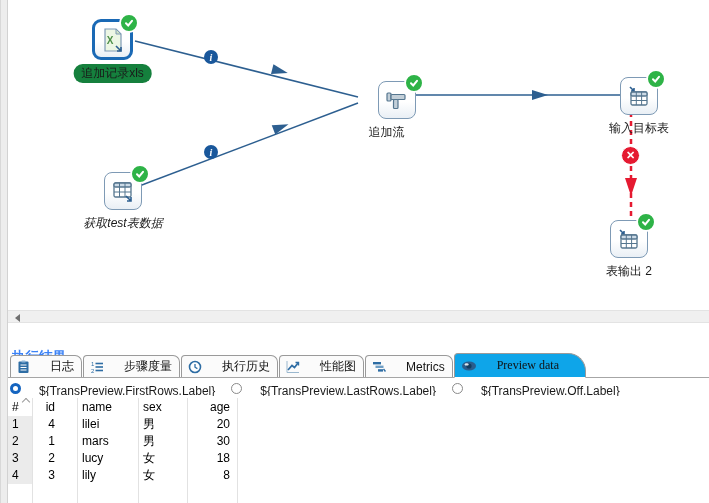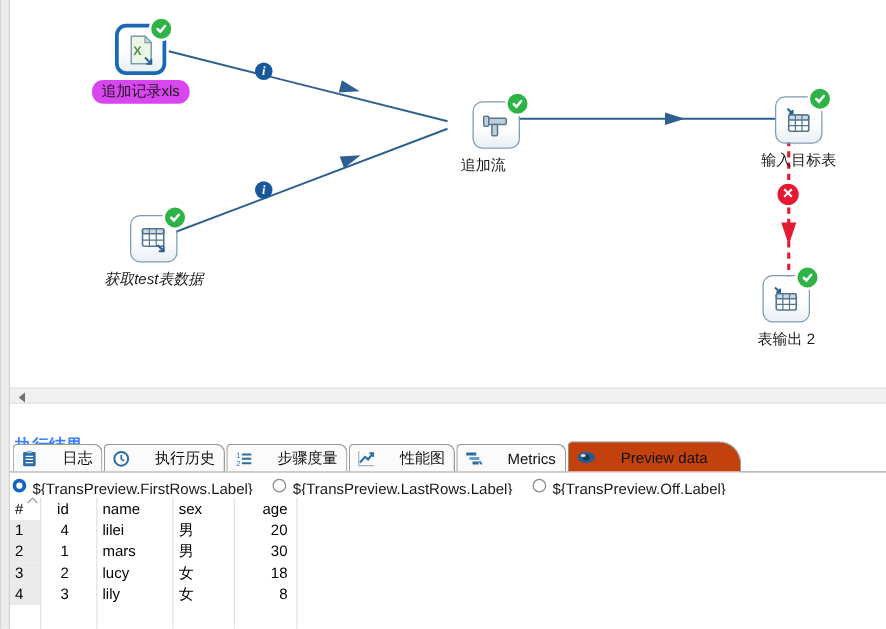--- a/index.html
+++ b/index.html
@@ -18,43 +18,43 @@
   .step-box{width:38px;height:38px;border:1.5px solid #7e9ab5;border-radius:8px;
     background:linear-gradient(#ffffff 55%,#e9eff5);display:flex;align-items:center;justify-content:center;
     position:relative;box-sizing:border-box;}
   .step.selected .step-box{width:41px;height:41px;border:3px solid #1a69b5;border-radius:9px;}
   .badge{position:absolute;width:16px;height:16px;border-radius:50%;background:#2eb347;
     border:2px solid #ffffff;box-sizing:content-box;display:flex;align-items:center;justify-content:center;}
   .badge svg{display:block;}
   .badge.check{right:-9px;top:-9px;}
   .step-label{position:absolute;top:43px;left:50%;transform:translateX(-50%);
     white-space:nowrap;font-size:12px;color:#1a1a1a;text-align:center;}
-  .step.selected .step-label{top:45px;background:#d946ef;border-radius:9px;padding:1px 8px;}
+  .step.selected .step-label{top:45px;background:#15803d;border-radius:9px;padding:1px 8px;}
   .info-badge{position:absolute;width:14px;height:14px;border-radius:50%;background:#19579b;
     color:#fff;font:italic bold 10px "Liberation Serif",serif;display:flex;align-items:center;justify-content:center;}
   .error-badge{position:absolute;width:19px;height:19px;border-radius:50%;background:#e51a31;
     border:1.5px solid #fff;box-sizing:border-box;display:flex;align-items:center;justify-content:center;
     color:#fff;font:bold 11px "Liberation Sans",sans-serif;line-height:1;}
   
   .hscroll{position:absolute;left:8px;top:310px;width:701px;height:13px;background:#f0f0f0;
     border-top:1px solid #e3e3e3;border-bottom:1px solid #e3e3e3;box-sizing:border-box;}
   .hscroll .arrow-left{position:absolute;left:7px;top:3px;width:0;height:0;
     border-top:4px solid transparent;border-bottom:4px solid transparent;border-right:5px solid #6f6f6f;}
   
   .results-title{position:absolute;left:12px;top:348px;font-size:13.5px;font-weight:bold;color:#3b82f6;text-decoration:underline;}
   .tabbar{position:absolute;left:8px;top:353px;width:701px;height:25px;display:flex;align-items:flex-end;
     border-bottom:1px solid #a6a6a6;box-sizing:border-box;padding-left:2px;}
   .tab{display:flex;align-items:center;gap:20px;height:21px;padding:0 7px 0 6px;
     border:1px solid #9a9a9a;border-bottom:none;border-radius:4px 7px 0 0;background:#fbfbfb;
     font-size:12px;color:#111;margin-right:1px;white-space:nowrap;}
-  .tab.active{background:#c2410c;height:23px;border-radius:4px 18px 0 0;padding-right:26px;
-    margin-bottom:-1px;border-bottom:1px solid #fff;}
+  .tab.active{background:#0ea5e9;height:23px;border-radius:4px 18px 0 0;padding-right:26px;
+    margin-bottom:-1px;border-bottom:1px solid #fff;font-family:Liberation Serif, serif;}
   .tab svg{display:block;}
   .radios{position:absolute;left:10px;top:381px;height:15px;overflow:hidden;display:flex;gap:16px;align-items:flex-start;}
-  .radio-item{display:flex;gap:5px;align-items:flex-start;}
+  .radio-item{display:flex;gap:18px;align-items:flex-start;}
   .radio{width:11px;height:11px;border-radius:50%;border:1px solid #8a8a8a;background:#fff;box-sizing:border-box;margin-top:2px;flex:none;}
   .radio.sel{border:3.5px solid #1565c0;}
   .radio-label{font-size:12px;line-height:14px;padding-top:3px;color:#1a1a1a;white-space:nowrap;}
   
   .ptable{position:absolute;left:8px;top:398px;width:701px;bottom:0;display:flex;flex-direction:column;font-size:12px;color:#000;}
   .trow{display:flex;height:17px;line-height:17px;flex:none;}
   .trow.thead{height:18px;line-height:18px;}
   .trow.filler{flex:1;height:auto;}
   .c{box-sizing:border-box;border-right:1px solid #e2e2e2;overflow:hidden;white-space:nowrap;}
   .c0{width:25px;padding-left:4px;position:relative;}
@@ -193,34 +193,34 @@
       <rect x="1.5" y="1.5" width="10" height="11.5" rx="1" fill="#2e6da4"></rect>
       <rect x="4.5" y="0.5" width="4" height="2" rx="0.5" fill="#8fb6d8"></rect>
       <line x1="3.5" y1="5" x2="9.5" y2="5" stroke="#fff"></line>
       <line x1="3.5" y1="7.5" x2="9.5" y2="7.5" stroke="#fff"></line>
       <line x1="3.5" y1="10" x2="9.5" y2="10" stroke="#fff"></line>
     </svg>
     <span>日志</span>
   </div>
   <div class="tab">
     <svg width="14" height="14" viewBox="0 0 14 14">
-      <circle cx="7" cy="7" r="5.5" fill="#fff" stroke="#2e6da4" stroke-width="1.6"></circle>
-      <path d="M7 4 v3.2 l2.4 1.4" stroke="#2e6da4" stroke-width="1.3" fill="none"></path>
-    </svg>
-    <span>执行历史</span>
-  </div>
-  <div class="tab">
-    <svg width="14" height="14" viewBox="0 0 14 14">
       <text x="1" y="6" font-size="6" fill="#2e6da4" font-family="Liberation Sans,sans-serif">1</text>
       <text x="1" y="13" font-size="6" fill="#2e6da4" font-family="Liberation Sans,sans-serif">2</text>
       <line x1="5.5" y1="3.5" x2="13" y2="3.5" stroke="#2e6da4" stroke-width="1.6"></line>
       <line x1="5.5" y1="7" x2="13" y2="7" stroke="#2e6da4" stroke-width="1.6"></line>
       <line x1="5.5" y1="10.5" x2="13" y2="10.5" stroke="#2e6da4" stroke-width="1.6"></line>
     </svg>
     <span>步骤度量</span>
+  </div>
+  <div class="tab">
+    <svg width="14" height="14" viewBox="0 0 14 14">
+      <circle cx="7" cy="7" r="5.5" fill="#fff" stroke="#2e6da4" stroke-width="1.6"></circle>
+      <path d="M7 4 v3.2 l2.4 1.4" stroke="#2e6da4" stroke-width="1.3" fill="none"></path>
+    </svg>
+    <span>执行历史</span>
   </div>
   <div class="tab">
     <svg width="14" height="14" viewBox="0 0 14 14">
       <path d="M1 12.5 L1 1" stroke="#9bb8cf" stroke-width="1"></path>
       <path d="M1 12.5 L13 12.5" stroke="#9bb8cf" stroke-width="1"></path>
       <path d="M2 10 L6 5.5 L8.5 7.5 L12 3" stroke="#2e6da4" stroke-width="1.7" fill="none"></path>
       <path d="M9.5 2.5 h3 v3" stroke="#2e6da4" stroke-width="1.4" fill="none"></path>
     </svg>
     <span>性能图</span>
   </div>

